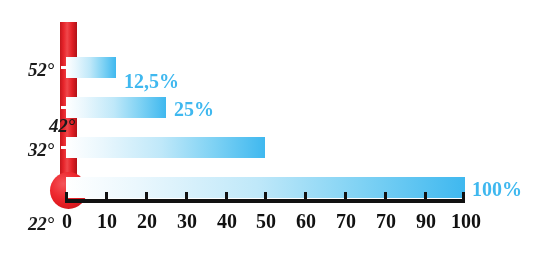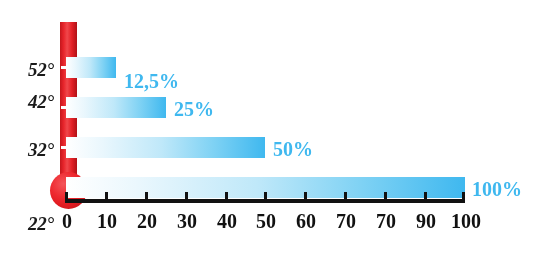--- a/index.html
+++ b/index.html
@@ -122,32 +122,31 @@
 
   <div id="thermometer">
     <div class="therm-tube"></div>
     <div class="therm-bulb"></div>
     <div class="therm-tick" style="top:48px;"></div>
     <div class="therm-tick" style="top:88px;"></div>
     <div class="therm-tick" style="top:128px;"></div>
   </div>
 
   <div class="temp-label" style="top:60px;text-align:right;">52°</div>
-  <div class="temp-label" style="top:92px;">42°</div>
+  <div class="temp-label" style="top:116px;padding-left:21px;">42°</div>
   <div class="temp-label" style="top:140px;">32°</div>
   <div class="temp-label" style="top:180px;margin-top:34px;">22°</div>
 
   <div class="bar" style="top:57px;  width:50px;"></div>
   <div class="bar-value" style="left:124px; top:71px;">12,5%</div>
 
   <div class="bar" style="top:97px;  width:100px;"></div>
   <div class="bar-value" style="left:174px; top:99px;">25%</div>
 
   <div class="bar" style="top:137px; width:199px;"></div>
-  <div class="bar-value" style="left:273px; top:139px;">50%</div>
 
   <div class="bar" style="top:177px; width:399px;"></div>
   <div class="bar-value" style="left:472px; top:179px;">100%</div>
 
   <div id="axis-line"></div>
 
   <div class="axis-tick" style="left:65px;"></div>
   <div class="axis-tick" style="left:105px;"></div>
   <div class="axis-tick" style="left:145px;"></div>
   <div class="axis-tick" style="left:185px;"></div>

